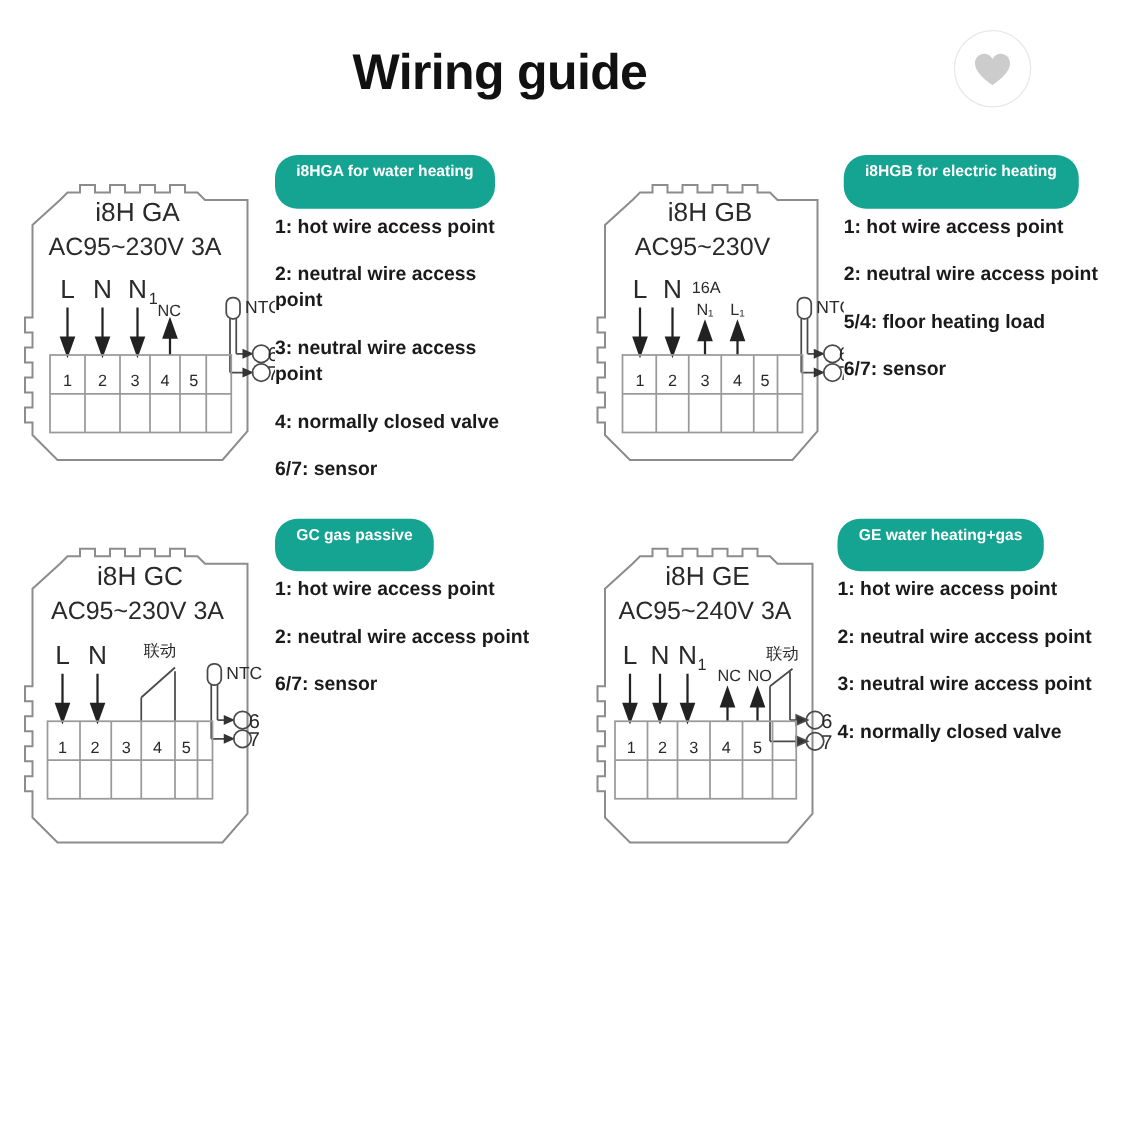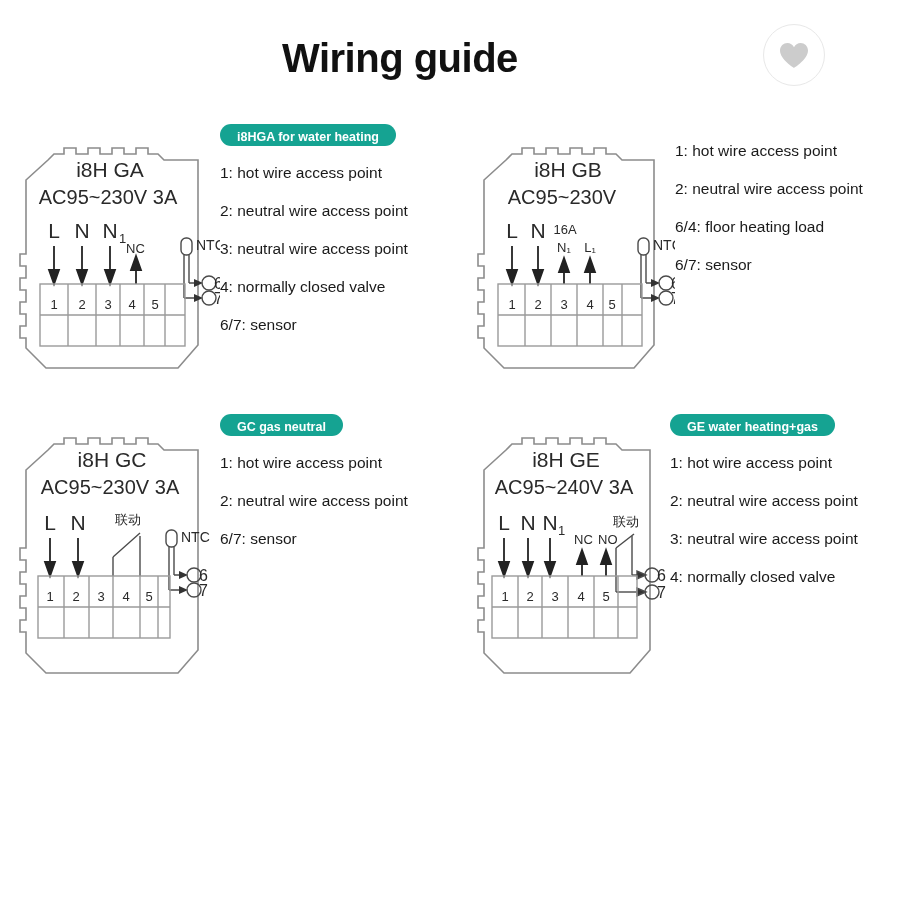--- a/index.html
+++ b/index.html
@@ -61,29 +61,29 @@
 
   .diagram-wrap { flex: 0 0 auto; }
   .text-wrap { flex: 1 1 auto; padding-top: 12px; }
 
   
   .badge {
     display: inline-block;
     background: #15a392;
     color: #ffffff;
     border-radius: 18px;
-    padding: 7px 17px 2px 17px;
+    padding: 7px 17px 23px 17px;
     font-size: 12.5px;
     font-weight: bold;
     line-height: 1;
     white-space: nowrap;
   }
 
   
-  .spec-list { margin-top: 16px; }
+  .spec-list { margin-top: 4px; font-weight: bold; }
   .spec-item {
     font-size: 15.5px;
     line-height: 21px;
     color: #1a1a1a;
     margin-bottom: 17px;
     max-width: 200px;
   }
   .wide .spec-item { max-width: 215px; }
 
   
@@ -231,24 +231,25 @@
             <line x1="162" y1="172" x2="162" y2="234"></line>
           </g>
           <text class="dev-text dev-term" x="52" y="197" text-anchor="middle">1</text>
           <text class="dev-text dev-term" x="78" y="197" text-anchor="middle">2</text>
           <text class="dev-text dev-term" x="104" y="197" text-anchor="middle">3</text>
           <text class="dev-text dev-term" x="130" y="197" text-anchor="middle">4</text>
           <text class="dev-text dev-term" x="152" y="197" text-anchor="middle">5</text>
         </svg>
       </div>
       <div class="text-wrap wide">
+        <span class="badge">i8HGB for electric heating</span>
         <div class="spec-list">
           <div class="spec-item">1: hot wire access point</div>
           <div class="spec-item">2: neutral wire access point</div>
-          <div class="spec-item">6/4: floor heating load</div>
+          <div class="spec-item">5/4: floor heating load</div>
           <div class="spec-item">6/7: sensor</div>
         </div>
       </div>
     </div>
   </div>
 
   <div class="guide-row">
 
     <div class="guide-cell cell-left">
       <div class="diagram-wrap">
@@ -293,21 +294,21 @@
             <line x1="158" y1="174" x2="158" y2="236"></line>
           </g>
           <text class="dev-text dev-term" x="50" y="199" text-anchor="middle">1</text>
           <text class="dev-text dev-term" x="76" y="199" text-anchor="middle">2</text>
           <text class="dev-text dev-term" x="101" y="199" text-anchor="middle">3</text>
           <text class="dev-text dev-term" x="126" y="199" text-anchor="middle">4</text>
           <text class="dev-text dev-term" x="149" y="199" text-anchor="middle">5</text>
         </svg>
       </div>
       <div class="text-wrap">
-        <span class="badge">GC gas neutral</span>
+        <span class="badge">GC gas passive</span>
         <div class="spec-list wide">
           <div class="spec-item" style="max-width:215px">1: hot wire access point</div>
           <div class="spec-item">2: neutral wire access point</div>
           <div class="spec-item">6/7: sensor</div>
         </div>
       </div>
     </div>
 
     <div class="guide-cell cell-right">
       <div class="diagram-wrap">

